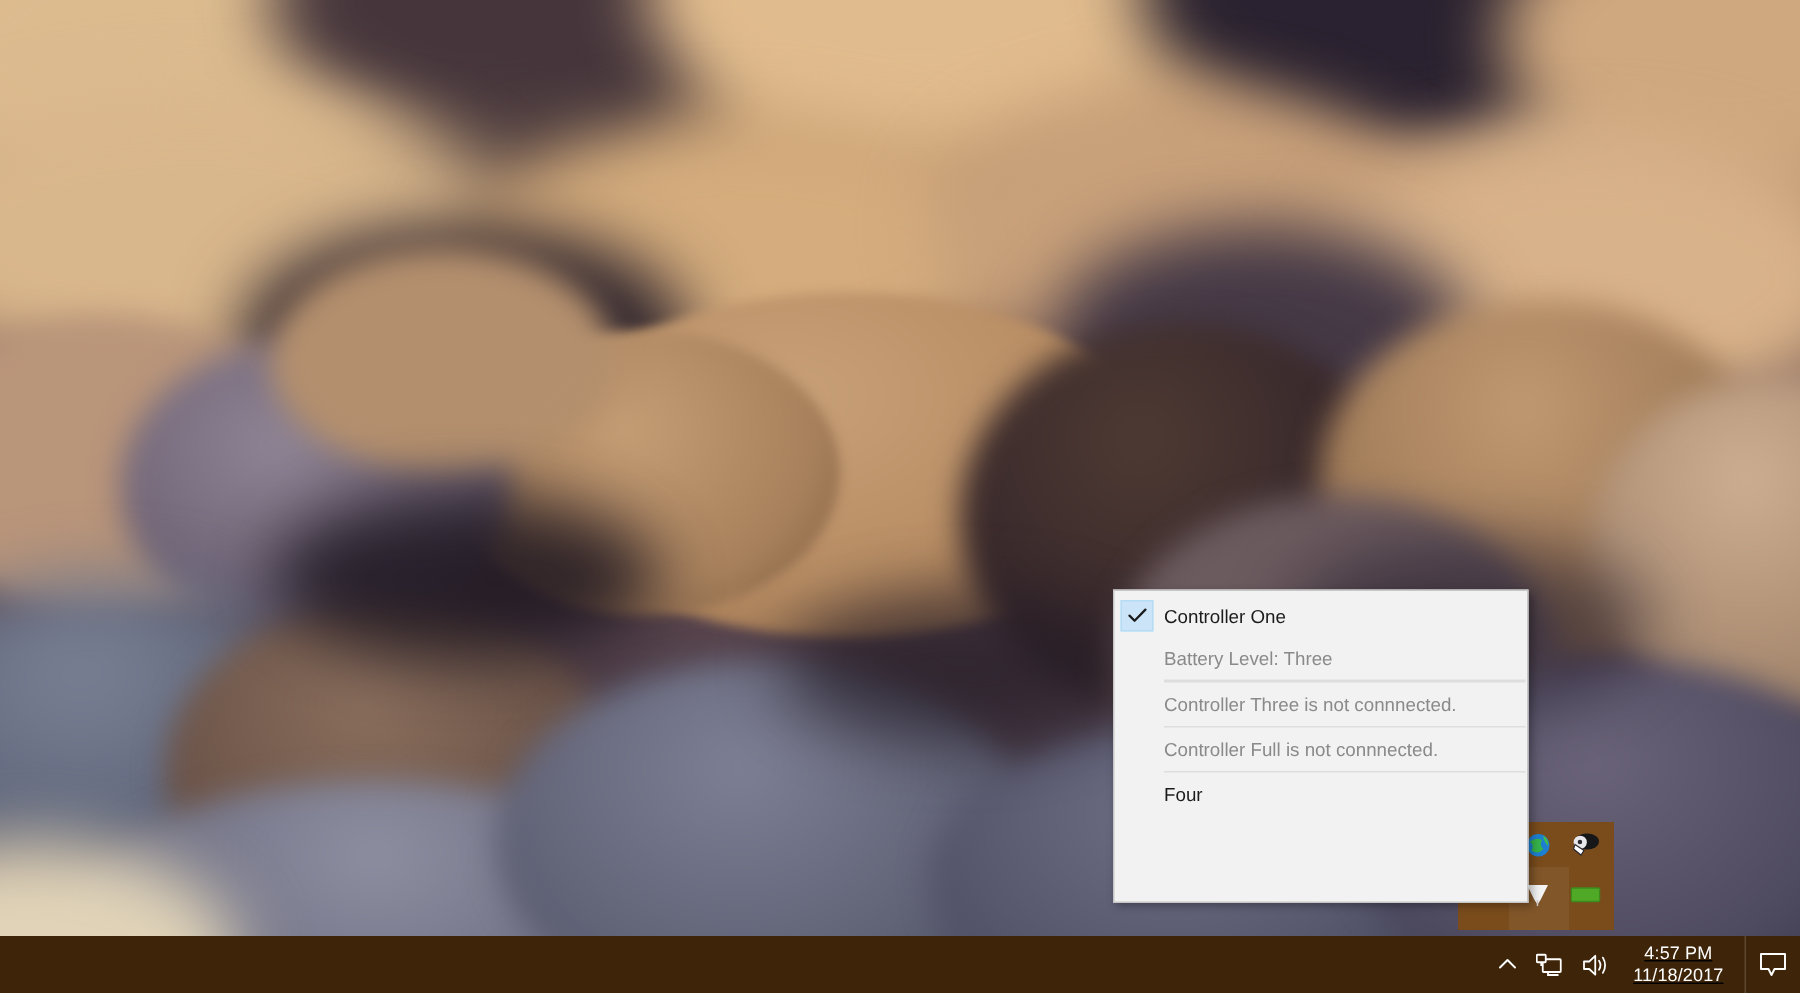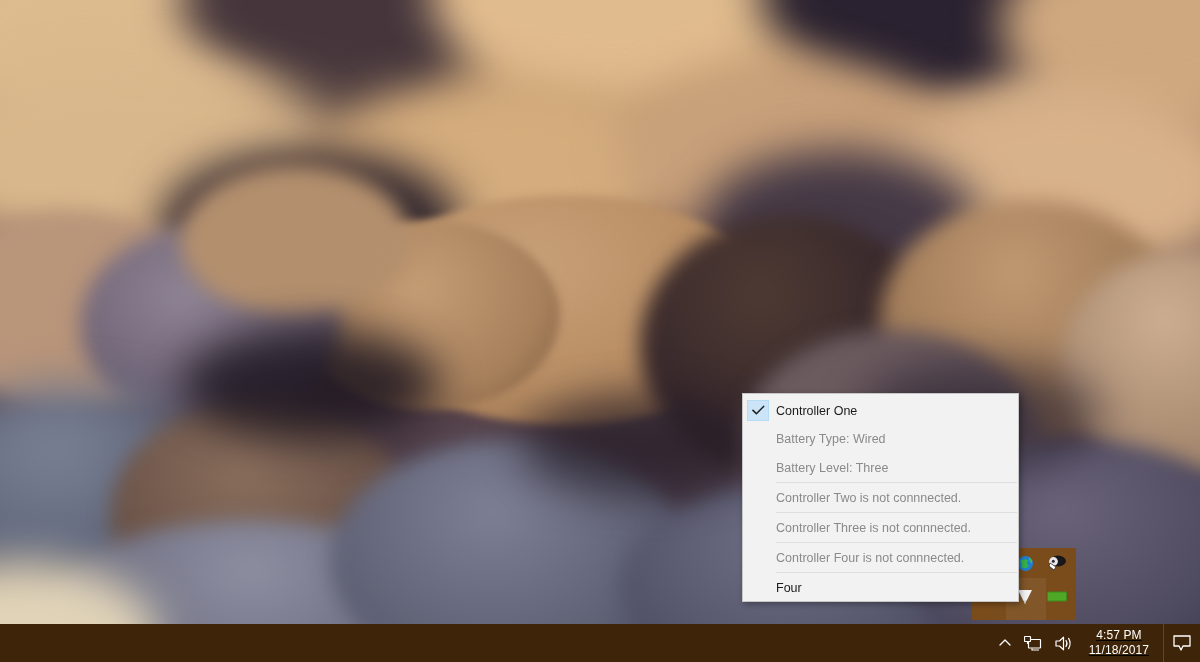--- a/index.html
+++ b/index.html
@@ -279,44 +279,38 @@
 
     <div class="menu-item header enabled">
       <span class="check-box">
         <svg width="13" height="11" viewBox="0 0 13 11">
           <path d="M1 5.4 L4.4 8.8 L11.6 1.4" stroke="#1b1b1b" stroke-width="1.5" fill="none" stroke-linecap="round" stroke-linejoin="round"></path>
         </svg>
       </span>
       <span>Controller One</span>
     </div>
 
-    <div class="menu-item disabled">
-      <span>Battery Type: Wired</span>
-    </div>
 
     <div class="menu-item disabled">
       <span>Battery Level: Three</span>
     </div>
 
     <div class="menu-sep"></div>
 
-    <div class="menu-item disabled">
-      <span>Controller Two is not connnected.</span>
-    </div>
 
     <div class="menu-sep"></div>
 
     <div class="menu-item disabled">
       <span>Controller Three is not connnected.</span>
     </div>
 
     <div class="menu-sep"></div>
 
     <div class="menu-item disabled">
-      <span>Controller Four is not connnected.</span>
+      <span>Controller Full is not connnected.</span>
     </div>
 
     <div class="menu-sep"></div>
 
 
     <div class="menu-item enabled">
       <span>Four</span>
     </div>
   </div>
 

